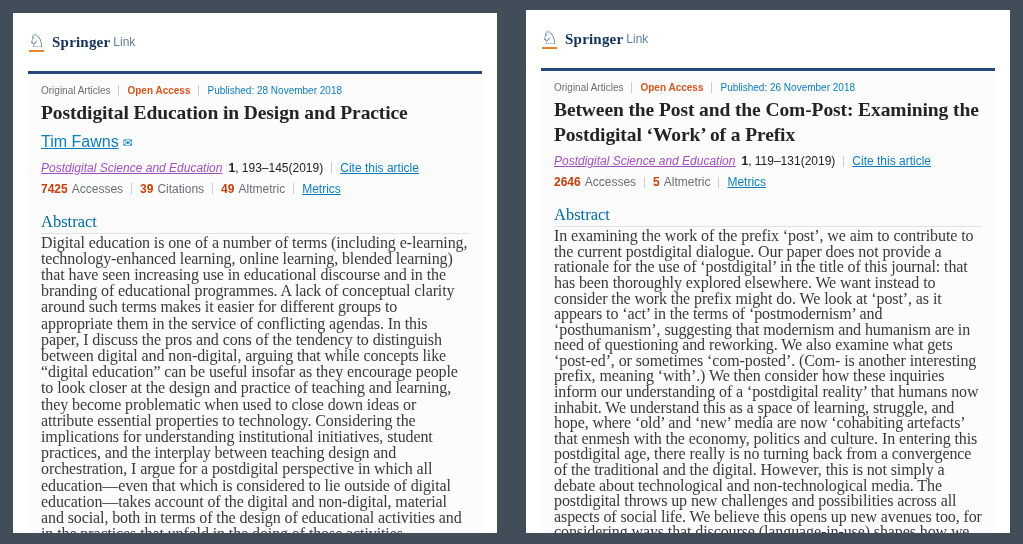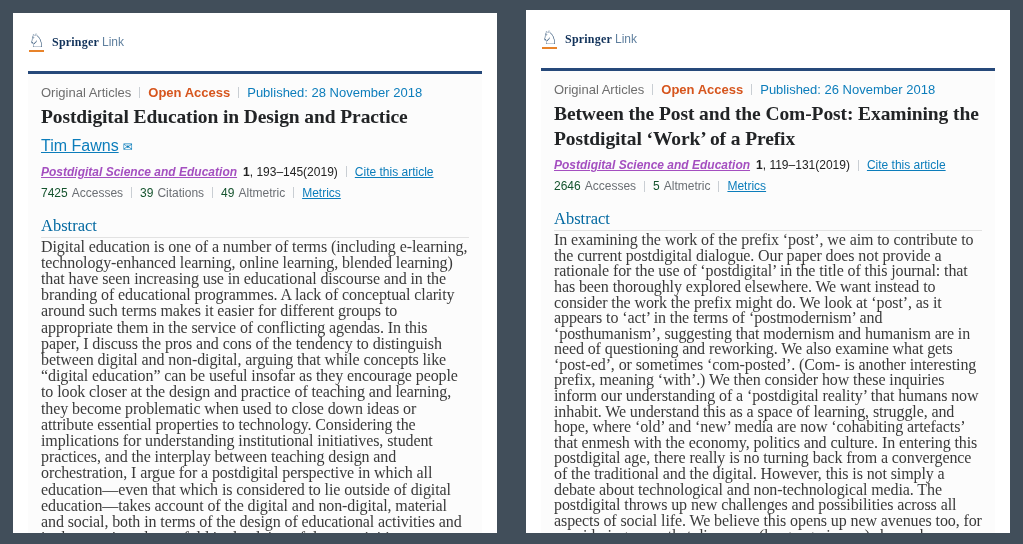--- a/index.html
+++ b/index.html
@@ -39,38 +39,38 @@
     color: #123a63;
   }
   .logo-badge .underline {
     width: 15px; height: 2px;
     background: #e8832a;
     margin-top: 1px;
   }
   .brand-bold {
     font-family: "Liberation Serif", serif;
     font-weight: 700;
-    font-size: 12px;
+    font-size: 15px;
     color: #11325a;
     letter-spacing: 0.2px;
   }
   .brand-light {
     font-size: 12px;
     color: #60809f;
     margin-left: 3px;
   }
   .navy-rule { height: 3px; background: #26497a; }
 
   .panel {
     background: #fcfcfc;
     padding: 11px 13px 14px 13px;
   }
 
   .meta {
-    font-size: 13px;
+    font-size: 10px;
     color: #6e6e6e;
     margin-bottom: 5px;
     display: flex;
     align-items: center;
     white-space: nowrap;
   }
   .vsep {
     display: inline-block;
     width: 1px; height: 11px;
     background: #c9ced3;
@@ -105,29 +105,29 @@
     color: #0c7dbb;
     font-size: 12px;
     margin-left: 4px;
   }
   .amp { color: #444; margin: 0 4px; }
 
   .jline { font-size: 12px; color: #3c3c3c; margin-bottom: 7px; display: flex; align-items: center; white-space: nowrap; }
   .journal-link {
     color: #a44fc0;
     font-style: italic;
-    font-weight: 700;
+    font-weight: 400;
     text-decoration: underline;
   }
   .vol { margin-left: 6px; color: #222; }
   .cit { color: #222; }
   .blue-link { color: #0c7dbb; text-decoration: underline; }
 
   .stats { font-size: 12px; color: #6b6f74; display: flex; align-items: center; white-space: nowrap; }
-  .stats b { color: #14532d; font-weight: 400; margin-right: 4px; }
+  .stats b { color: #c2410c; font-weight: 700; margin-right: 4px; }
   .stat { display: inline-flex; align-items: center; }
   .metrics-link { font-weight: 400; }
 
   .abstract-sec { margin-top: 16px; }
   .abstract-heading {
     font-family: "Liberation Serif", serif;
     font-weight: 400;
     font-size: 16.5px;
     color: #0369a1;
     margin: 0 0 1px 0;

